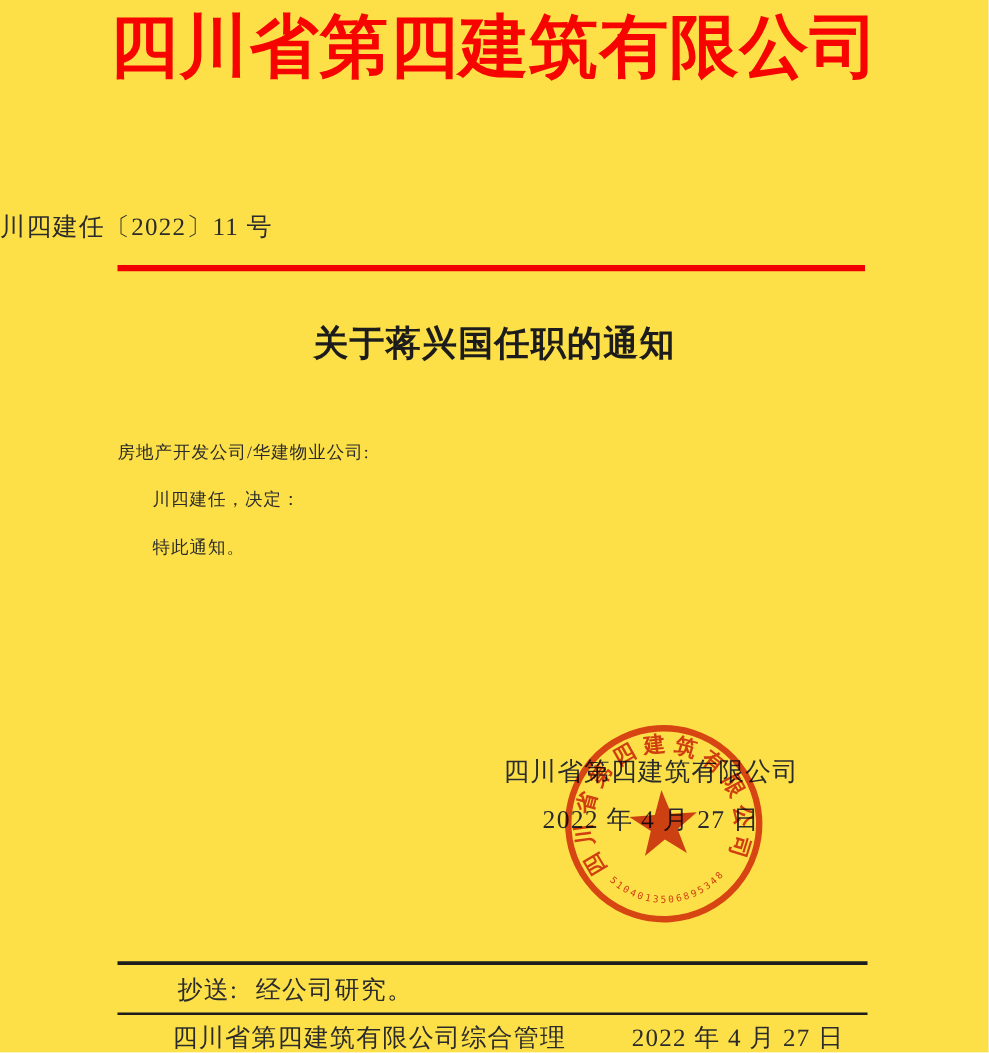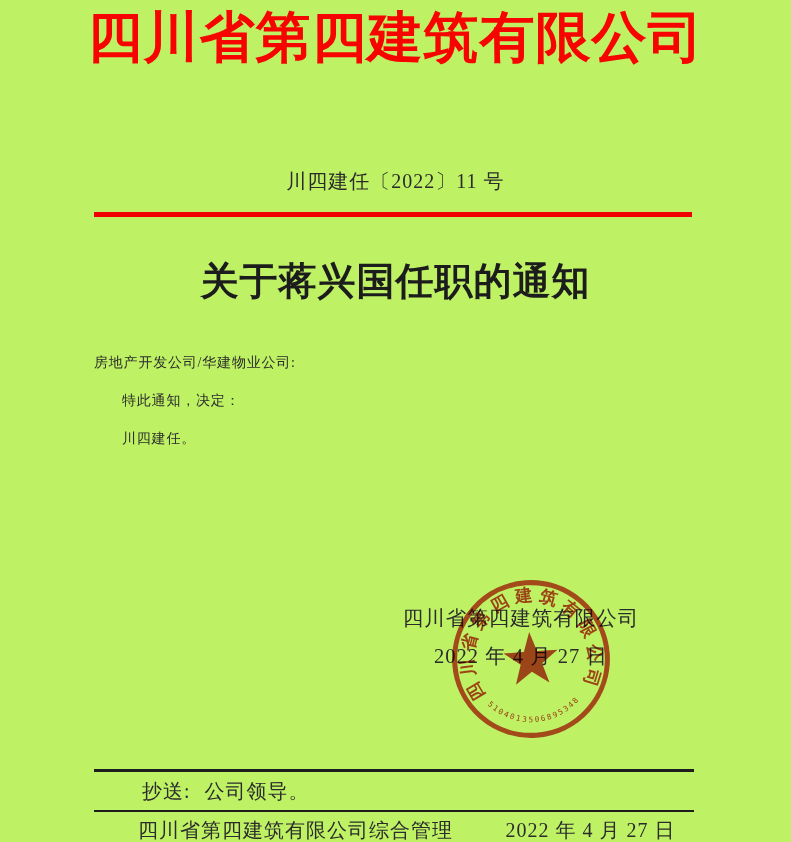--- a/index.html
+++ b/index.html
@@ -5,56 +5,56 @@
   * { margin: 0; padding: 0; box-sizing: border-box; }
   html, body { background: #ffffff; }
   body {
     font-family: "Liberation Serif", "DejaVu Serif", serif;
     color: #262626;
   }
   .page {
     position: relative;
     width: 791px;
     height: 842px;
-    background: #bef264;
+    background: #fde047;
     overflow: hidden;
   }
   
   .header-title {
     position: absolute;
     top: 2px; left: 0; width: 100%;
     text-align: center;
     font-size: 55px;
     font-weight: 900;
     letter-spacing: 1px;
     color: #f70400;
     line-height: 72px;
   }
   
   .doc-number {
     position: absolute;
     top: 168px; left: 0; width: 100%;
-    text-align: center;
+    text-align: left;
     font-size: 20px;
     letter-spacing: 1px;
     color: #2b2b2b;
   }
   
   .red-rule {
     position: absolute;
     top: 212px; left: 94px;
     width: 598px; height: 5px;
     background: #f00000;
   }
   
   .notice-title {
     position: absolute;
     top: 256px; left: 0; width: 100%;
     text-align: center;
-    font-size: 38px;
+    font-size: 28px;
     font-weight: 700;
     letter-spacing: 1px;
     color: #1c1c1c;
   }
   
   .body-text {
     position: absolute;
     top: 344px; left: 94px;
     width: 600px;
     font-size: 14px;
@@ -117,22 +117,22 @@
   <div class="header-title">四川省第四建筑有限公司</div>
 
   <div class="doc-number">川四建任〔2022〕11 号</div>
 
   <div class="red-rule"></div>
 
   <div class="notice-title">关于蒋兴国任职的通知</div>
 
   <div class="body-text">
     <p>房地产开发公司/华建物业公司:</p>
-    <p class="indent">特此通知，决定：</p>
-    <p class="indent">川四建任。</p>
+    <p class="indent">川四建任，决定：</p>
+    <p class="indent">特此通知。</p>
   </div>
 
   <div class="signature">
     <div>四川省第四建筑有限公司</div>
     <div>2022 年 4 月 27 日</div>
   </div>
 
   <svg class="seal" viewBox="0 0 165 165">
     <circle cx="82.5" cy="82.5" r="75" fill="none" stroke="#d43527" stroke-width="5"></circle>
     <polygon fill="#c9301f" points="82.5,56 89,75.1 109.1,75.3 93,87.4 99,106.7 82.5,95 66,106.7 72,87.4 55.9,75.3 76,75.1"></polygon>
@@ -143,21 +143,21 @@
     <text font-size="17" font-weight="bold" fill="#cc2c1c" font-family="Liberation Serif, DejaVu Serif, serif">
       <textPath href="#sealTopArc" startOffset="0" textLength="243">四川省第四建筑有限公司</textPath>
     </text>
     <text font-size="7.5" fill="#cc2c1c" font-family="DejaVu Sans Mono, monospace">
       <textPath href="#sealBottomArc" startOffset="8" textLength="100">5104013506895348</textPath>
     </text>
   </svg>
 
   <div class="footer">
     <div class="cc-row">
-      <span>抄送:</span><span class="cc-value">公司领导。</span>
+      <span>抄送:</span><span class="cc-value">经公司研究。</span>
     </div>
     <div class="issuer-row">
       <span>四川省第四建筑有限公司综合管理中心</span>
       <span class="print-date">2022 年 4 月 27 日印发</span>
     </div>
   </div>
 
 </div>
 
 </body></html>

